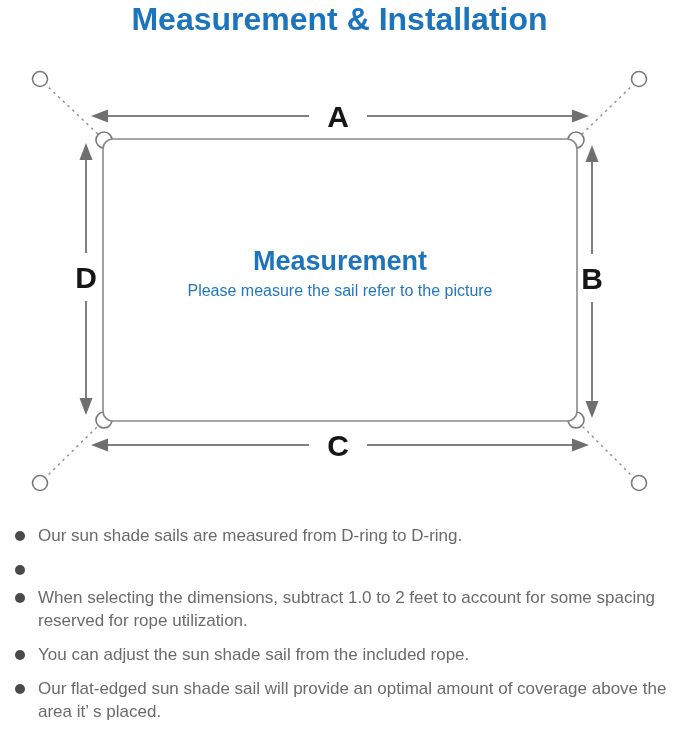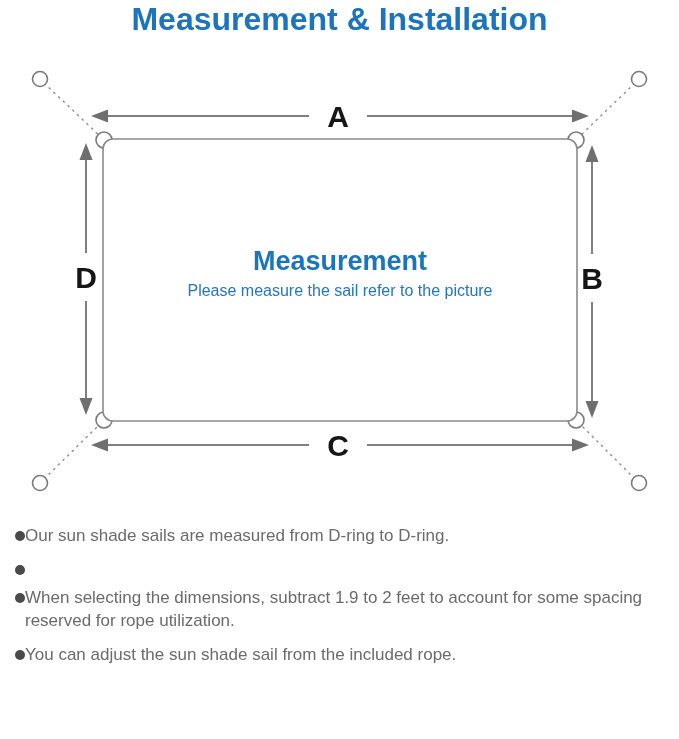--- a/index.html
+++ b/index.html
@@ -26,21 +26,21 @@
   .d-ring     { fill:#ffffff; stroke:#7a7a7a; stroke-width:1.6; }
   .sail-rect  { fill:#ffffff; stroke:#8a8a8a; stroke-width:1.6; }
   .dim-label  { fill:#161616; font-size:30px; font-weight:bold; font-family:"Liberation Sans",sans-serif; }
   .center-title    { fill:#1b74bc; font-size:27px; font-weight:bold; font-family:"Liberation Sans",sans-serif; }
   .center-subtitle { fill:#2277c0; font-size:16px; font-family:"Liberation Sans",sans-serif; }
   .notes {
     position:absolute; top:524px; left:15px; width:658px;
     margin:0; padding:0; list-style:none;
     color:#6b6b6b; font-size:17px; line-height:23px;
   }
-  .notes li { display:flex; gap:0; margin-bottom:11px; }
+  .notes li { display:flex; gap:13px; margin-bottom:11px; }
   .bullet-dot {
     flex:0 0 auto;
     width:10px; height:10px; border-radius:50%;
     background:#4a4a4a; margin-top:7px;
   }
   .note-text { display:block; }
 </style>
 </head>
 <body>
 
@@ -117,21 +117,25 @@
       <span class="bullet-dot"></span>
       <span class="note-text">Our sun shade sails are measured from D-ring to D-ring.</span>
     </li>
 
     <li>
       <span class="bullet-dot"></span>
     </li>
 
     <li>
       <span class="bullet-dot"></span>
-      <span class="note-text">When selecting the dimensions, subtract 1.9 to 2 feet to account for some spacing reserved for rope utilization.</span>
+      <span class="note-text">When selecting the dimensions, subtract 1.0 to 2 feet to account for some spacing reserved for rope utilization.</span>
     </li>
 
     <li>
       <span class="bullet-dot"></span>
       <span class="note-text">You can adjust the sun shade sail from the included rope.</span>
     </li>
 
+    <li>
+      <span class="bullet-dot"></span>
+      <span class="note-text">Our flat-edged sun shade sail will provide an optimal amount of coverage above the area it’ s placed.</span>
+    </li>
   </ul>
 
 </body></html>

